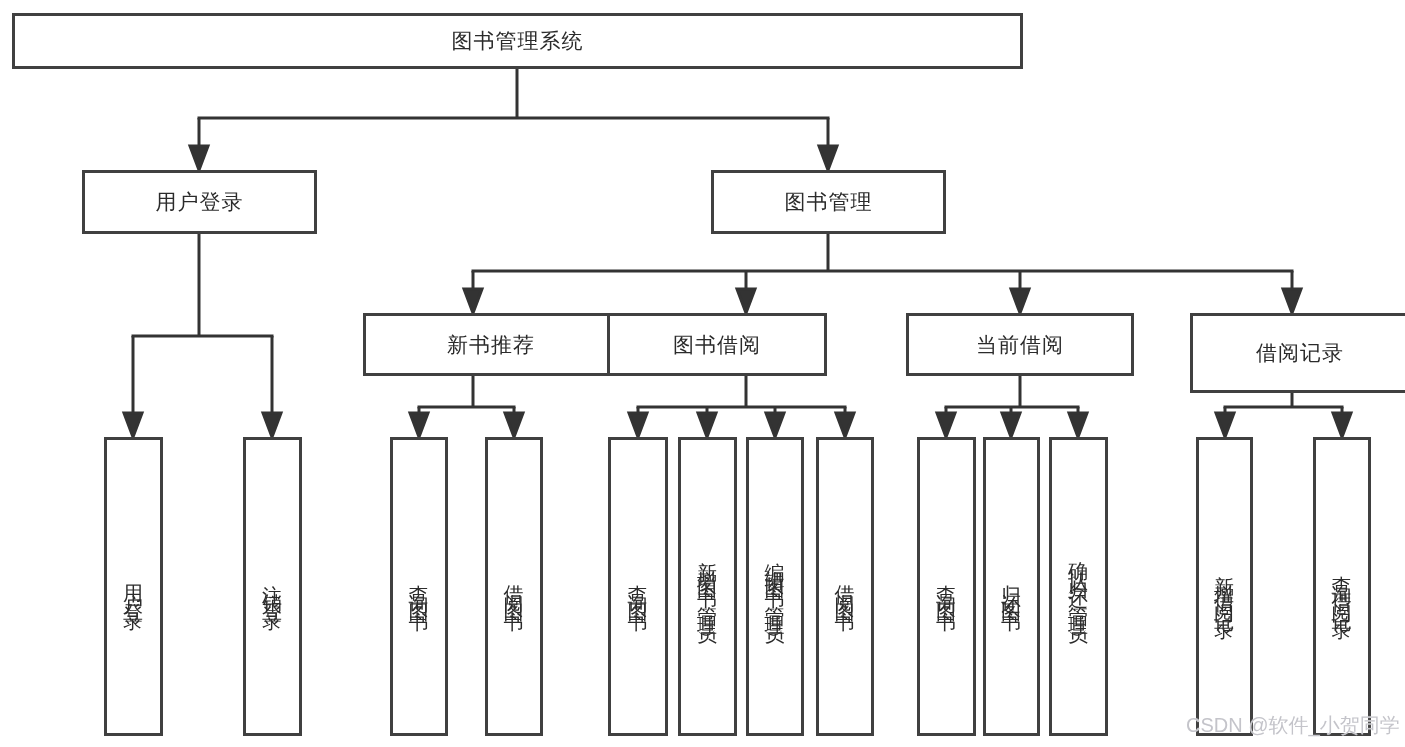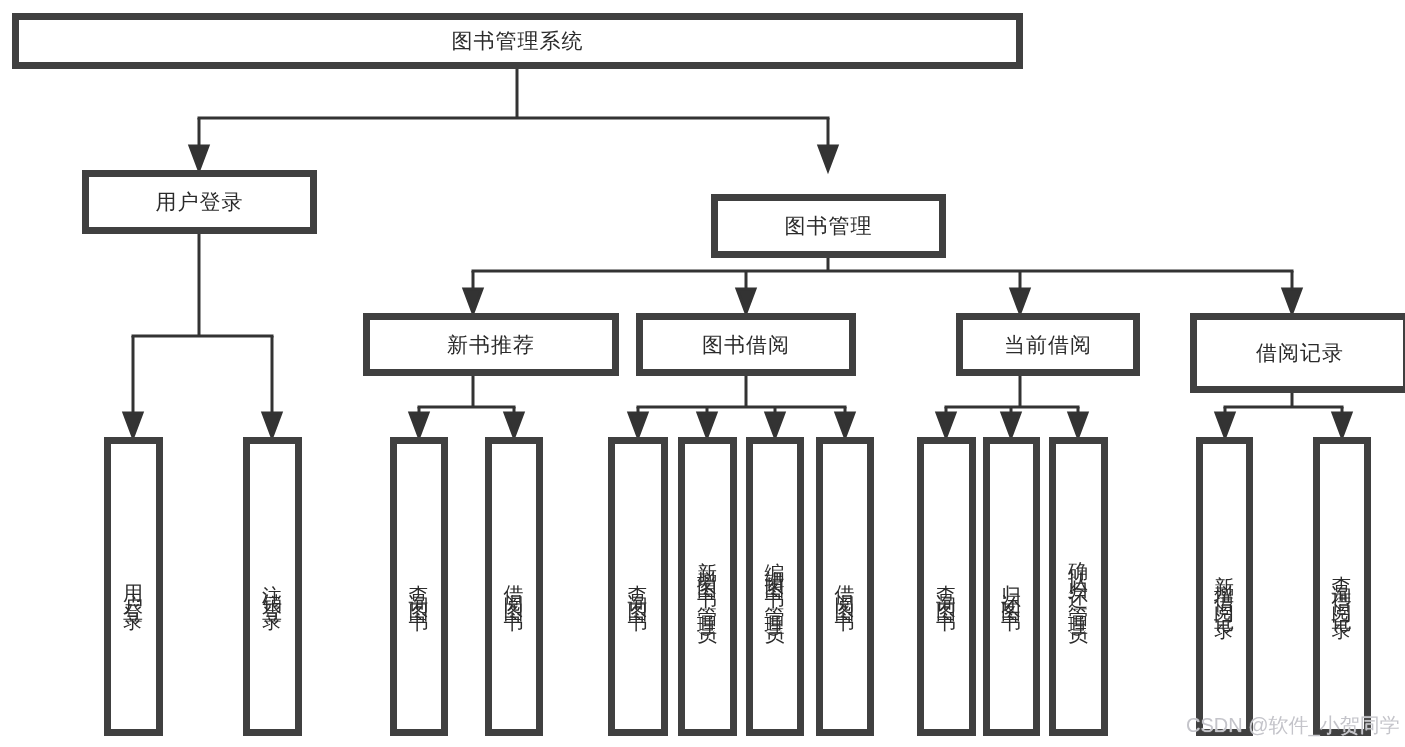--- a/index.html
+++ b/index.html
@@ -19,21 +19,21 @@
   #connectors {
     position: absolute;
     left: 0; top: 0;
     width: 1405px;
     height: 747px;
     z-index: 1;
   }
   .node {
     position: absolute;
     background: #ffffff;
-    border: 7px solid #404040;
+    border: 3px solid #404040;
     display: flex;
     align-items: center;
     justify-content: center;
     z-index: 2;
     color: #2b2b2b;
   }
   .node-h .label {
     font-size: 21px;
     letter-spacing: 1px;
     white-space: nowrap;
@@ -41,24 +41,24 @@
   .node-v .label {
     writing-mode: vertical-rl;
     text-orientation: mixed;
     font-size: 20px;
     letter-spacing: 9px;
     line-height: 1;
   }
   
   .n-root   { left: 12px;   top: 13px;  width: 1011px; height: 56px; }
   .n-l2a    { left: 82px;   top: 170px; width: 235px;  height: 64px; }
-  .n-l2b    { left: 711px;  top: 170px; width: 235px;  height: 64px; margin-top: 24px; }
+  .n-l2b    { left: 711px;  top: 170px; width: 235px;  height: 64px; }
   .n-l3a    { left: 363px;  top: 313px; width: 256px;  height: 63px; }
-  .n-l3b    { left: 636px;  top: 313px; width: 220px;  height: 63px; }
-  .n-l3c    { left: 956px;  top: 313px; width: 184px;  height: 63px; }
+  .n-l3b    { left: 607px;  top: 313px; width: 220px;  height: 63px; }
+  .n-l3c    { left: 906px;  top: 313px; width: 228px;  height: 63px; }
   .n-l3d    { left: 1190px; top: 313px; width: 220px;  height: 80px; }
   .leaf     { top: 437px; height: 299px; }
   .n-a { left: 104px;  width: 59px; }
   .n-b { left: 243px;  width: 59px; }
   .n-c { left: 390px;  width: 58px; }
   .n-d { left: 485px;  width: 58px; }
   .n-e { left: 608px;  width: 60px; }
   .n-f { left: 678px;  width: 59px; }
   .n-g { left: 746px;  width: 58px; }
   .n-h { left: 816px;  width: 58px; }

